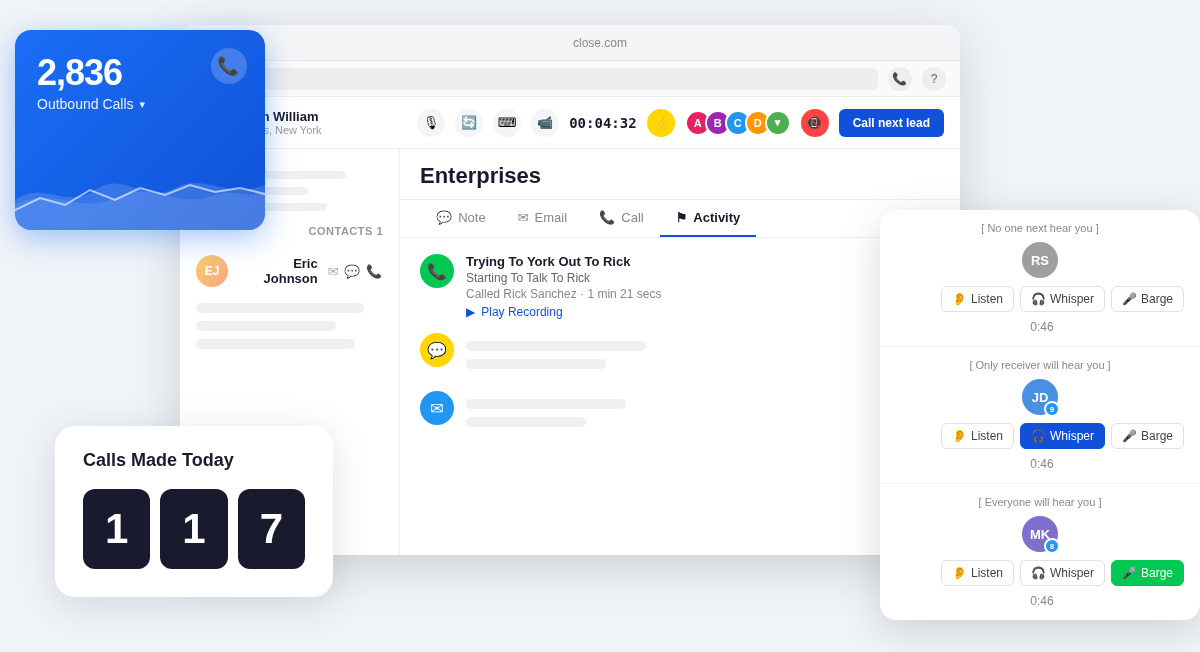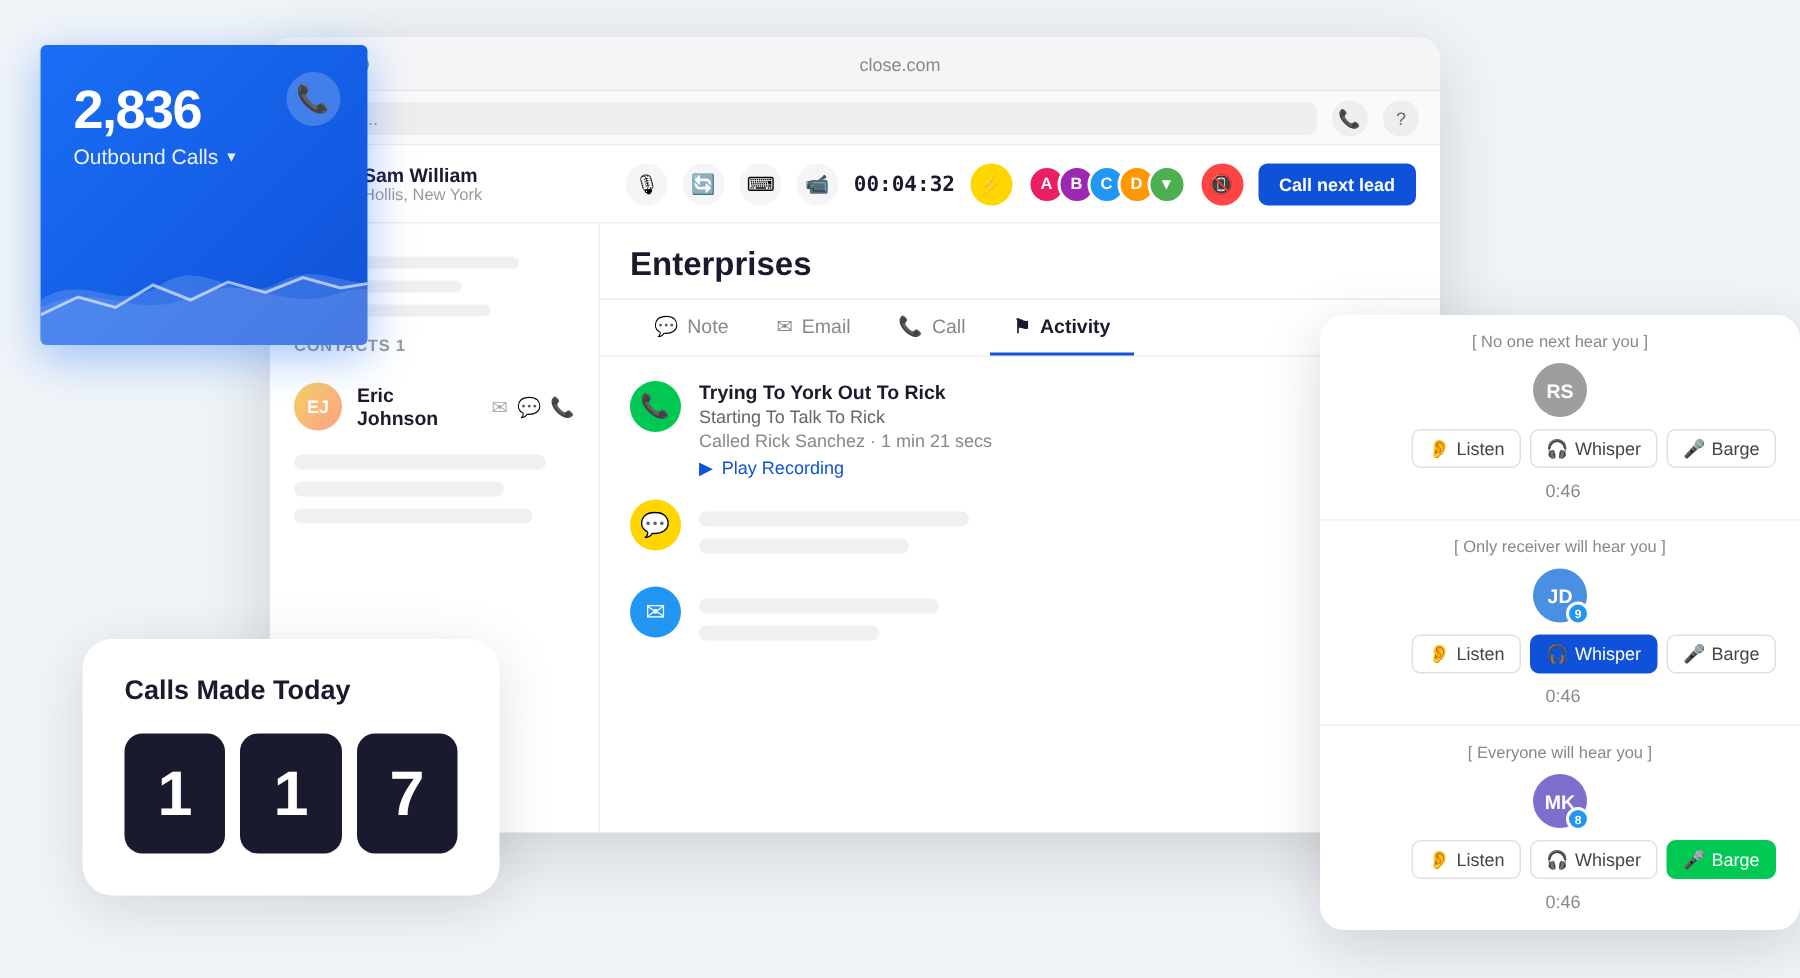--- a/index.html
+++ b/index.html
@@ -10,30 +10,29 @@
       height: 652px;
       overflow: hidden;
       position: relative;
     }
 
     
     .outbound-widget {
       position: absolute;
       top: 30px;
       left: 15px;
-      width: 218px;
+      width: 250px;
       height: 200px;
       background: linear-gradient(135deg, #1a6ef5 0%, #0f52d9 100%);
-      border-radius: 4px;
+      border-radius: 16px;
       padding: 22px 22px 0 22px;
       color: #fff;
       z-index: 10;
       box-shadow: 0 8px 30px rgba(26,110,245,0.4);
       overflow: hidden;
-      margin-left: 12px;
     }
     .outbound-widget .count {
       font-size: 36px;
       font-weight: 700;
       letter-spacing: -1px;
     }
     .outbound-widget .label-row {
       display: flex;
       align-items: center;
       gap: 6px;
@@ -219,20 +218,21 @@
     
     .crm-content {
       display: flex;
       height: calc(100% - 36px - 52px);
     }
     .crm-left {
       width: 220px;
       border-right: 1px solid #eee;
       padding: 14px 16px;
       flex-shrink: 0;
+      text-align: right;
     }
     .contacts-header {
       font-size: 11px;
       font-weight: 600;
       color: #999;
       text-transform: uppercase;
       letter-spacing: 0.5px;
       margin-bottom: 10px;
     }
     .contact-row {

